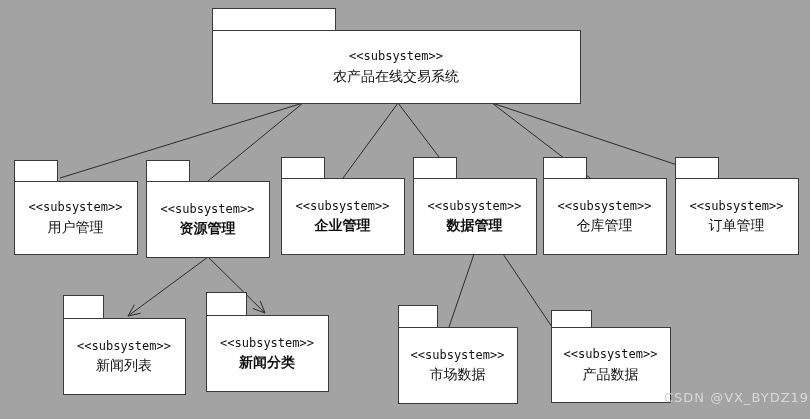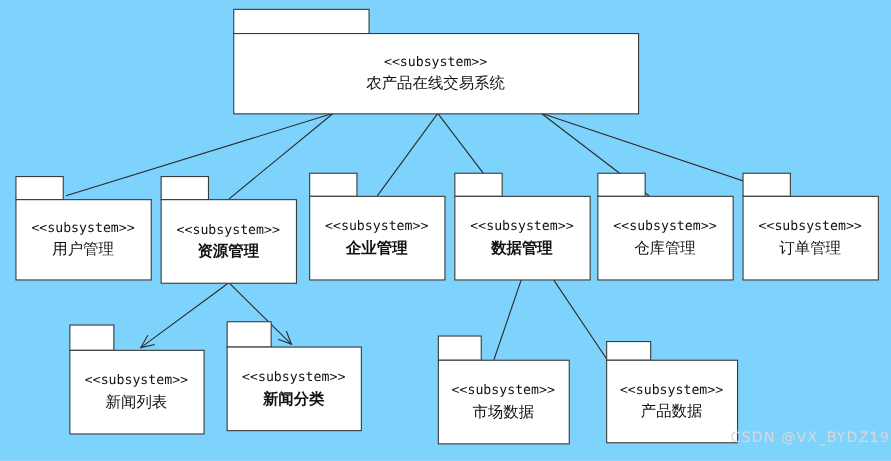--- a/index.html
+++ b/index.html
@@ -10,21 +10,21 @@
   body {
     width: 810px;
     height: 419px;
     font-family: "DejaVu Sans", sans-serif;
     overflow: hidden;
   }
   #diagram-root {
     position: relative;
     width: 810px;
     height: 419px;
-    background: #7dd3fc;
+    background: #a3a3a3;
   }
   svg.canvas {
     display: block;
     width: 810px;
     height: 419px;
   }
   .pkg-shape {
     fill: #ffffff;
     stroke: #3a3a3a;
     stroke-width: 1;

